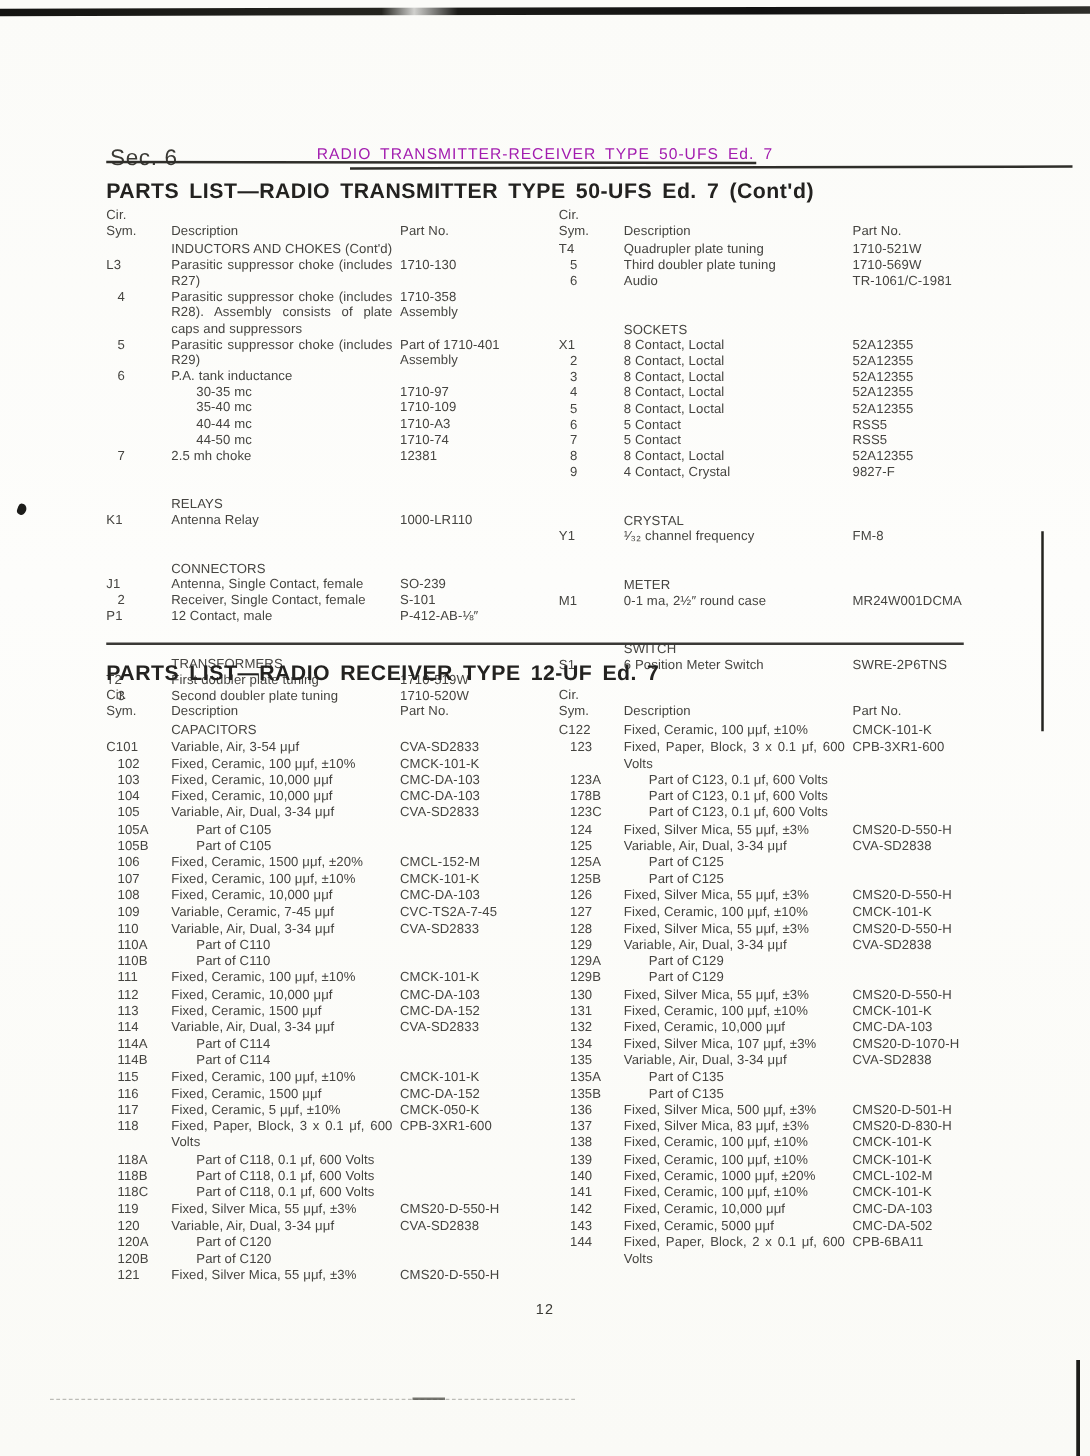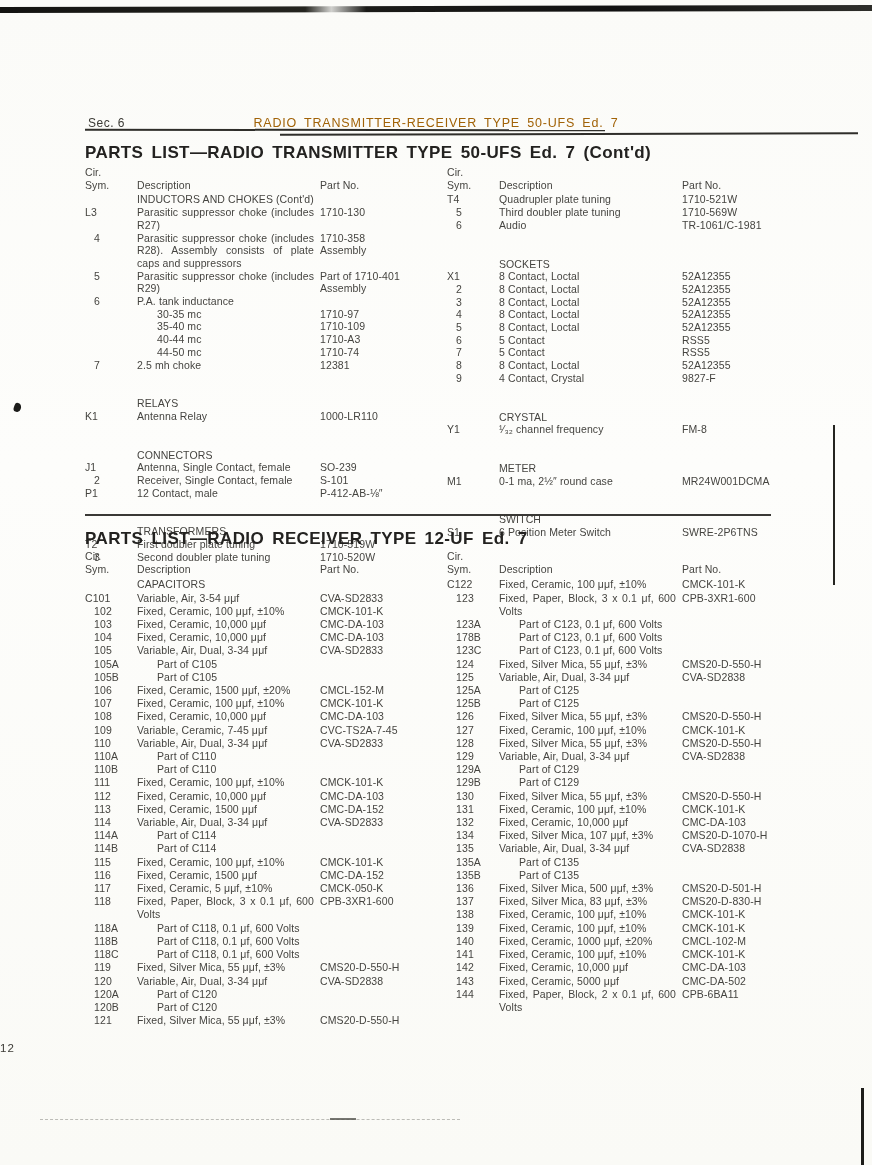--- a/index.html
+++ b/index.html
@@ -13,23 +13,23 @@
   .top-edge{position:absolute;top:6px;left:0;width:872px;height:6px;
     background:linear-gradient(90deg,#131311 0%,#24241f 35%,#18181530 38%,#1b1b18 42%,#111 70%,#2e2e2a 100%);
     transform:rotate(-0.12deg);}
   .ink-blot{position:absolute;left:14px;top:403px;width:7px;height:9px;background:#1c1c1a;border-radius:40% 60% 55% 45%;transform:rotate(20deg);}
   .edge-line-mid{position:absolute;left:833px;top:425px;width:2px;height:160px;background:#242420;}
   .edge-line-bot{position:absolute;left:861px;top:1088px;width:3px;height:77px;background:#1d1d1a;}
   .bottom-dashes{position:absolute;left:40px;top:1119px;width:420px;border-top:1px dashed #8a8a84;opacity:.55;}
   .bottom-dash-dark{position:absolute;left:330px;top:1118px;width:26px;height:2px;background:#55554f;opacity:.8;}
 
   
-  .sec-label{position:absolute;left:88px;top:116px;font-size:12px;letter-spacing:.5px;color:#3b3a35;}
+  .sec-label{position:absolute;left:88px;top:116px;font-size:18px;letter-spacing:.5px;color:#3b3a35;}
   .header-title{position:absolute;left:0;top:116px;width:872px;text-align:center;
-    font-size:12.5px;letter-spacing:.8px;word-spacing:3px;color:#a16207;}
+    font-size:12.5px;letter-spacing:.8px;word-spacing:3px;color:#a21caf;}
   .hrule1{position:absolute;left:85px;top:129px;width:520px;height:2px;background:#2f2e2a;transform:rotate(.08deg);}
   .hrule2{position:absolute;left:280px;top:133px;width:578px;height:2px;background:#2f2e2a;transform:rotate(-.15deg);}
   .mid-rule{position:absolute;left:85px;top:514px;width:686px;height:1.5px;background:#3a3936;}
 
   .section-title{position:absolute;left:85px;width:702px;text-align:left;
     font-weight:700;font-size:17px;letter-spacing:.4px;word-spacing:3px;color:#232220;}
   #t-title{top:143px;}
   #r-title{top:529px;}
 
   
@@ -43,21 +43,21 @@
   .ph-row{display:flex;align-items:center;}
   .prow{display:flex;align-items:flex-start;}
   .prow.sec{margin-top:26px;}
   .prows .prow.sec:first-child{margin-top:0;}
   .c-sym{flex:0 0 52px;width:52px;box-sizing:border-box;}
   .c-sym.num{padding-left:9px;}
   .c-desc{flex:0 0 183px;width:183px;box-sizing:border-box;text-align:justify;padding-right:6px;}
   .c-desc.ind{padding-left:20px;}
   .c-part{flex:1;white-space:pre-line;}
 
-  .page-number{position:absolute;left:0;top:1042px;width:872px;font-size:11.5px;color:#3b3a35;letter-spacing:1px;}
+  .page-number{position:absolute;left:0;top:1042px;width:872px;text-align:center;font-size:11.5px;color:#3b3a35;letter-spacing:1px;}
 </style>
 </head>
 <body>
 
 <div class="top-edge"></div>
 <div class="ink-blot"></div>
 <div class="edge-line-mid"></div>
 <div class="edge-line-bot"></div>
 <div class="bottom-dashes"></div>
 <div class="bottom-dash-dark"></div>

